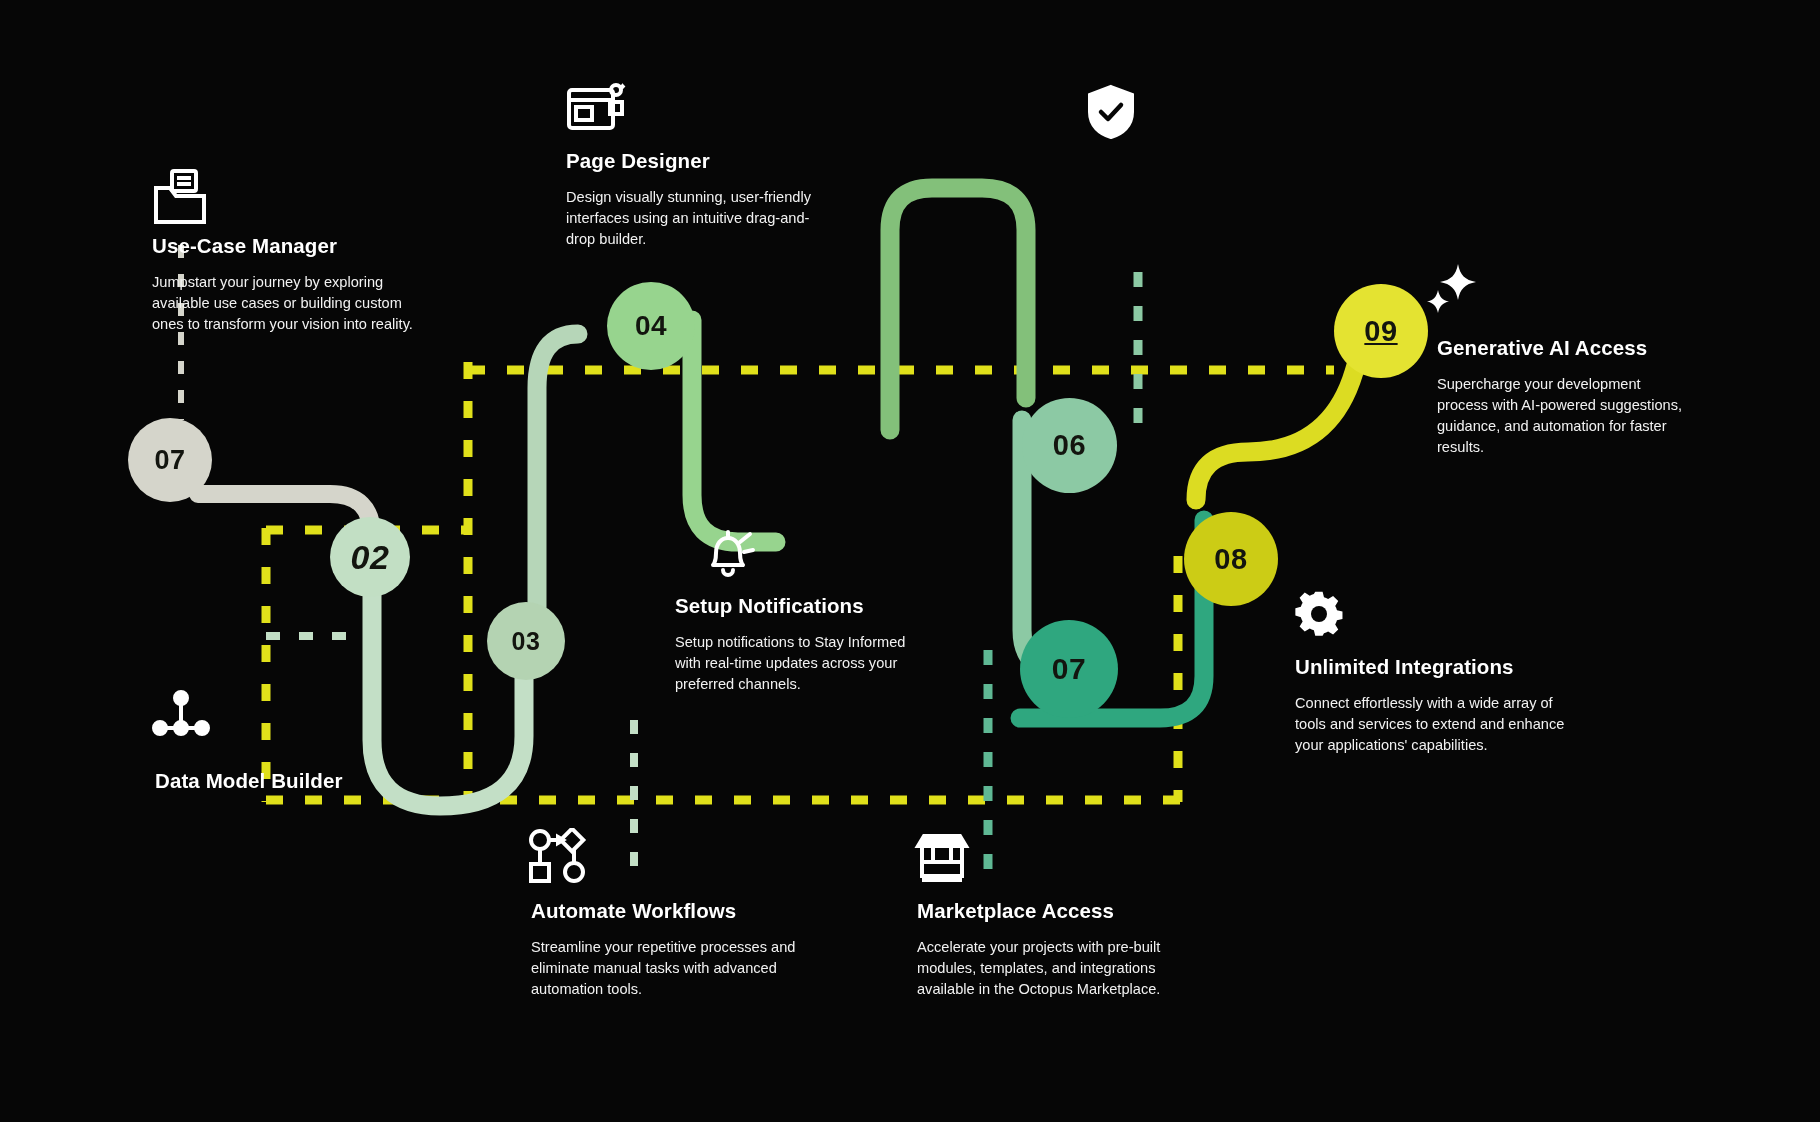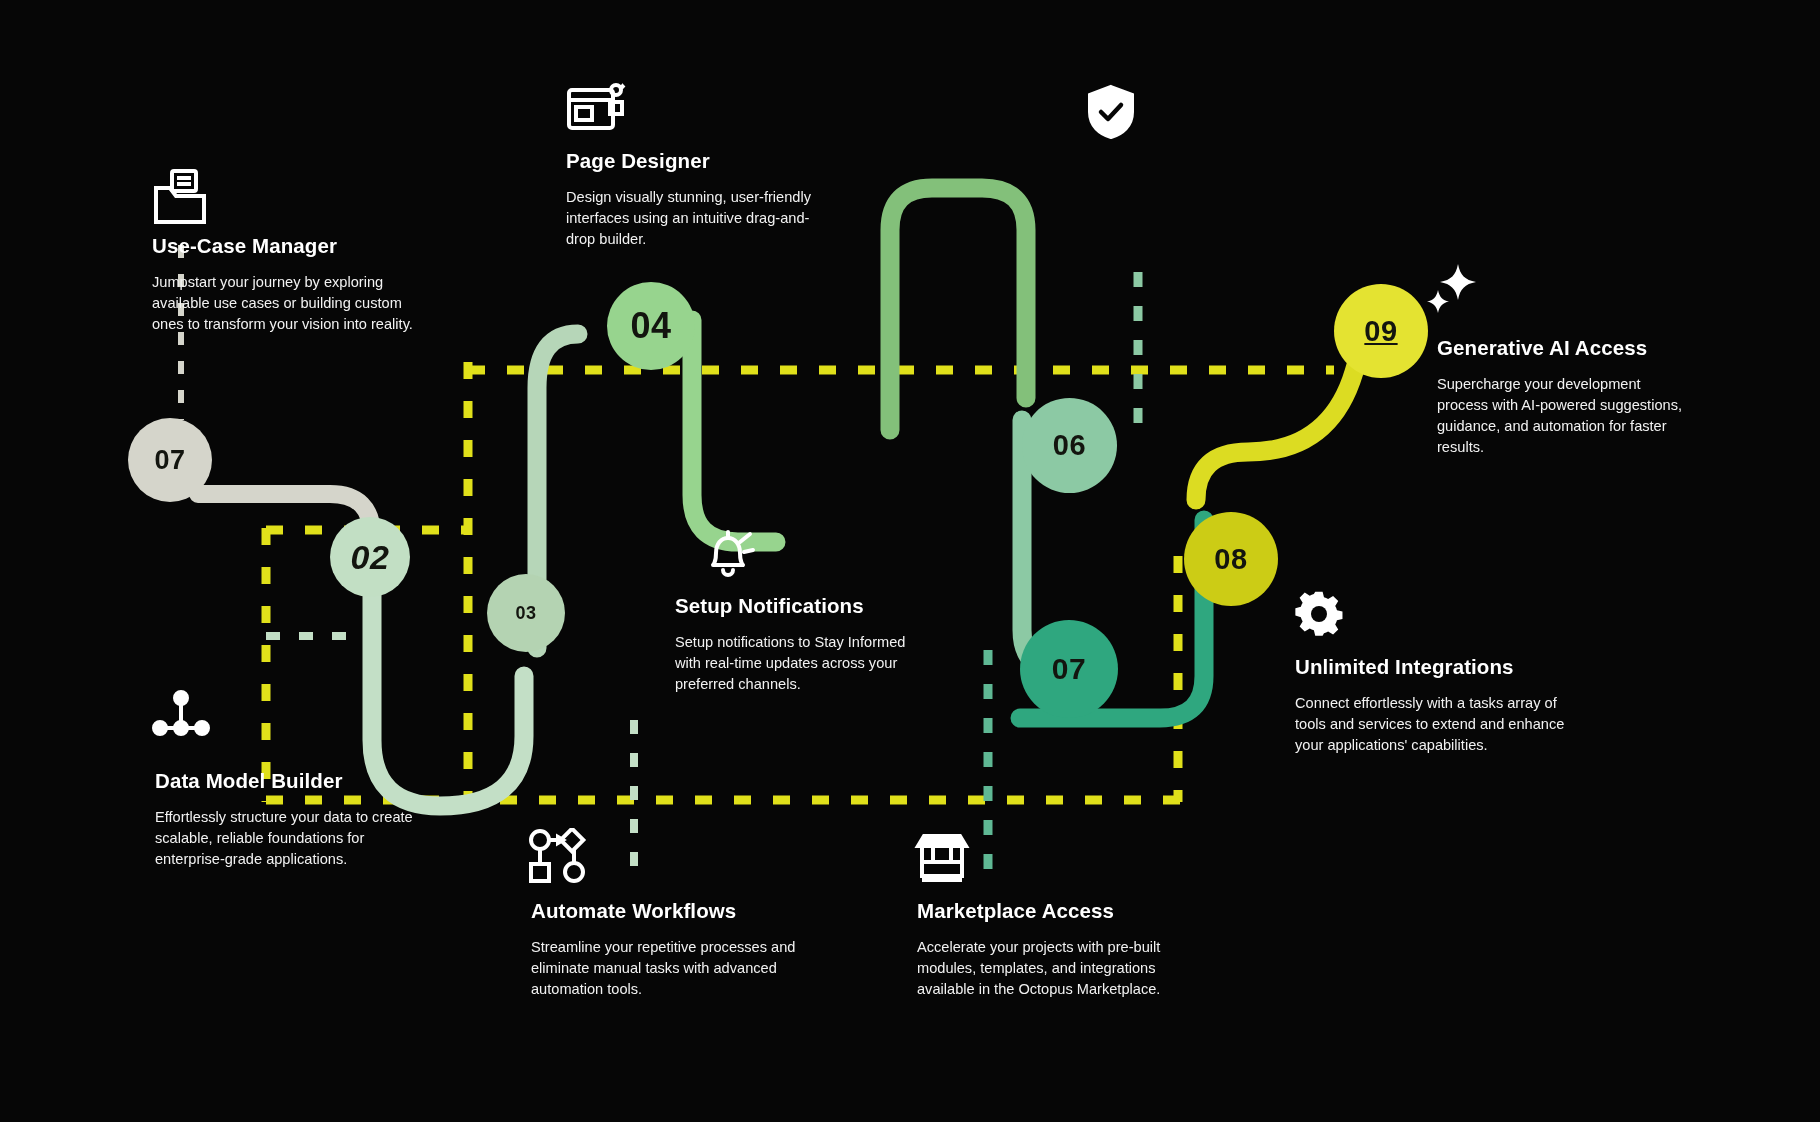--- a/index.html
+++ b/index.html
@@ -86,25 +86,25 @@
   </svg>
 
   <div class="node" style="left:128px;top:418px;width:84px;height:84px;background:#D5D5CB;font-size:27px;">
     <span>07</span>
   </div>
 
   <div class="node" style="left:330px;top:517px;width:80px;height:80px;background:#C2DFC4;font-size:34px;font-style:italic;">
     <span>02</span>
   </div>
 
-  <div class="node" style="left:487px;top:574px;width:78px;height:78px;background:#B4D3B2;font-size:18px;">
+  <div class="node" style="left:487px;top:602px;width:78px;height:78px;background:#B4D3B2;font-size:25px;">
     <span>03</span>
   </div>
 
-  <div class="node" style="left:607px;top:282px;width:88px;height:88px;background:#97D48E;font-size:36px;">
+  <div class="node" style="left:607px;top:282px;width:88px;height:88px;background:#97D48E;font-size:28px;">
     <span>04</span>
   </div>
 
 
   <div class="node" style="left:1022px;top:398px;width:95px;height:95px;background:#8CC9A4;font-size:29px;">
     <span>06</span>
   </div>
 
   <div class="node" style="left:1020px;top:620px;width:98px;height:98px;background:#2FA77F;font-size:30px;">
     <span>07</span>
@@ -219,31 +219,30 @@
   </div>
 
 
   <div class="block" style="left:1437px;top:337px;width:252px;">
     <div class="ttl">Generative AI Access</div>
     <div class="desc">Supercharge your development process with AI-powered suggestions, guidance, and automation for faster results.</div>
   </div>
 
   <div class="block" style="left:155px;top:770px;width:270px;">
     <div class="ttl">Data Model Builder</div>
-    <div class="desc">Effortlessly structure your data to create scalable, reliable foundations for enterprise-grade applications.</div>
   </div>
 
   <div class="block" style="left:675px;top:595px;width:242px;">
     <div class="ttl">Setup Notifications</div>
     <div class="desc">Setup notifications to Stay Informed with real-time updates across your preferred channels.</div>
   </div>
 
   <div class="block" style="left:1295px;top:656px;width:290px;">
     <div class="ttl">Unlimited Integrations</div>
-    <div class="desc">Connect effortlessly with a tasks array of tools and services to extend and enhance your applications' capabilities.</div>
+    <div class="desc">Connect effortlessly with a wide array of tools and services to extend and enhance your applications' capabilities.</div>
   </div>
 
   <div class="block" style="left:531px;top:900px;width:265px;">
     <div class="ttl">Automate Workflows</div>
     <div class="desc">Streamline your repetitive processes and eliminate manual tasks with advanced automation tools.</div>
   </div>
 
   <div class="block" style="left:917px;top:900px;width:290px;">
     <div class="ttl">Marketplace Access</div>
     <div class="desc">Accelerate your projects with pre-built modules, templates, and integrations available in the Octopus Marketplace.</div>

